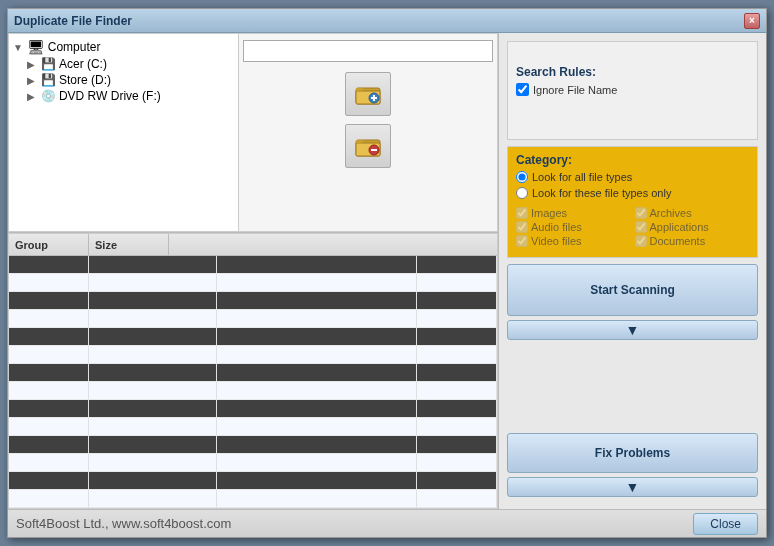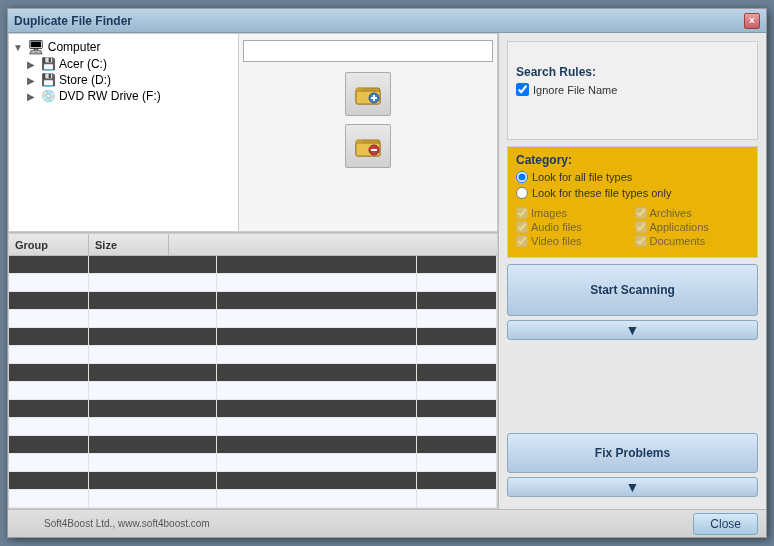--- a/index.html
+++ b/index.html
@@ -318,23 +318,22 @@
       height: 28px;
       background: linear-gradient(to bottom, #e0e0e0, #d0d0d0);
       border-top: 1px solid #bbb;
       display: flex;
       align-items: center;
       justify-content: space-between;
       padding: 0 8px;
       flex-shrink: 0;
     }
     .bottom-bar-text {
-      font-size: 10px;
+      font-size: 13px;
       color: #555;
-      margin-left: 28px;
     }
     .close-btn {
       background: linear-gradient(to bottom, #d8e8f8, #a8c8e0);
       border: 1px solid #7aaac8;
       border-radius: 3px;
       padding: 2px 16px;
       font-size: 12px;
       cursor: pointer;
       color: #1a3a5c;
       height: 22px;

